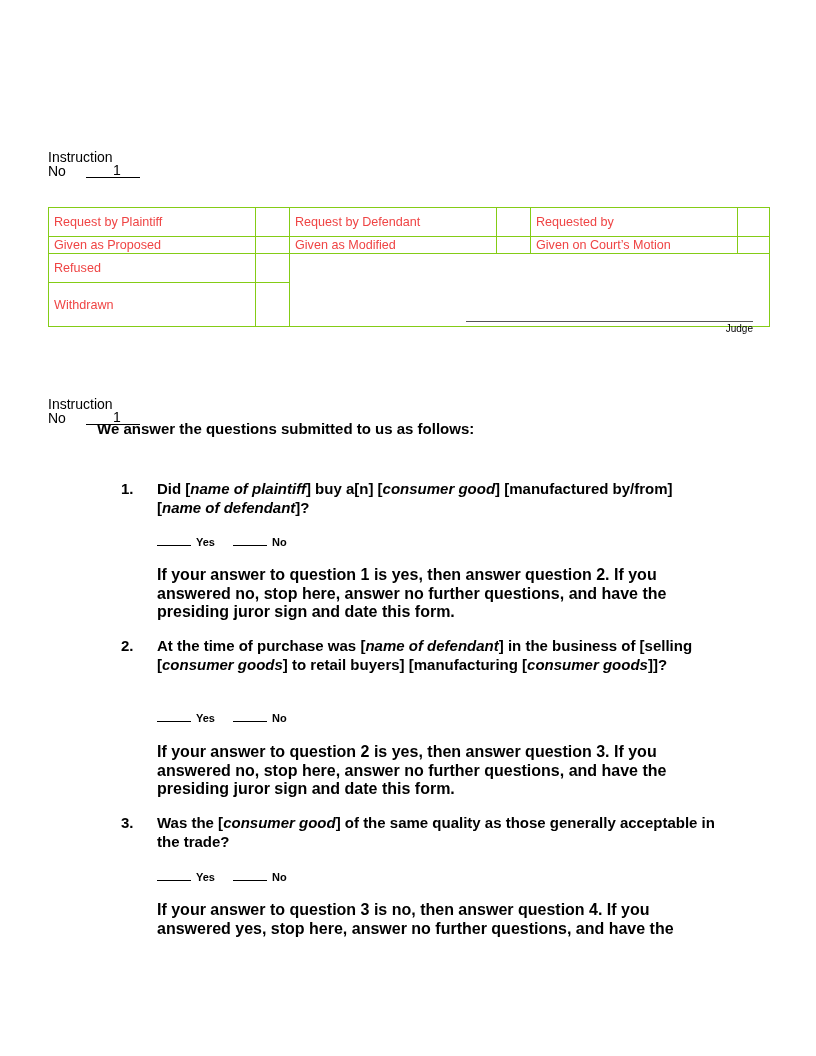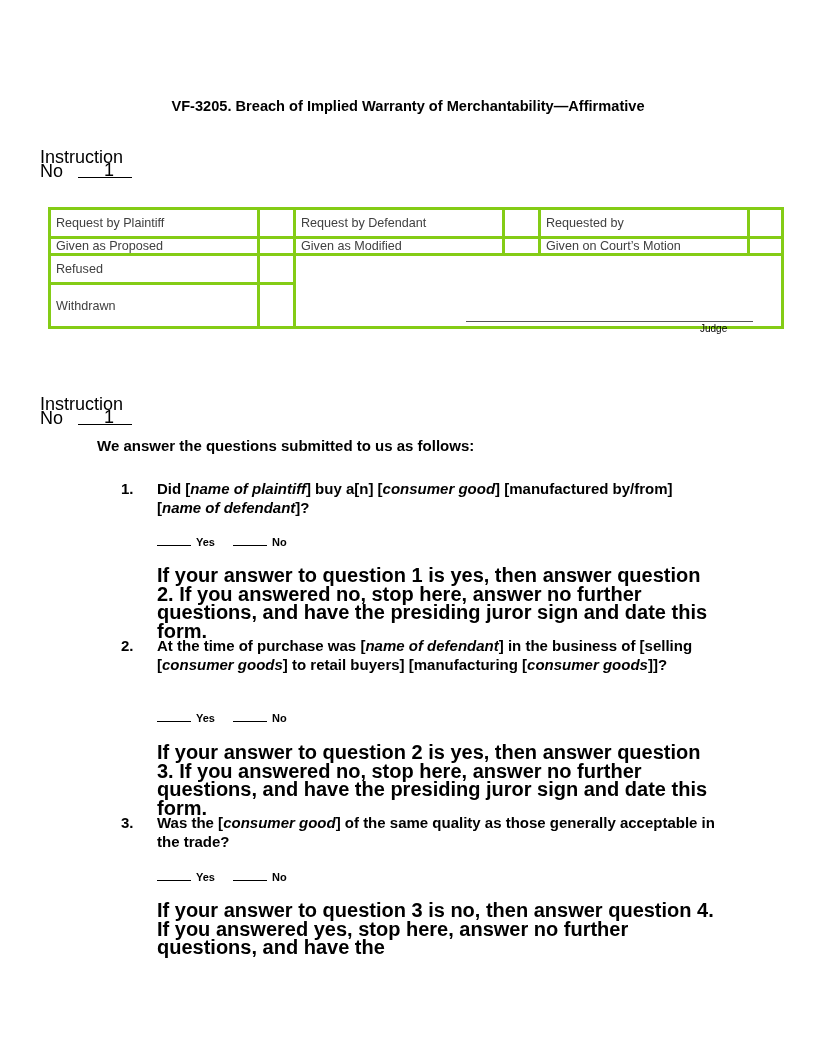--- a/index.html
+++ b/index.html
@@ -1,41 +1,40 @@
 <!DOCTYPE html>
 <html><head>
 <meta charset="utf-8">
 <style>
   html, body { margin: 0; padding: 0; background: #ffffff; }
   body { width: 816px; height: 1056px; position: relative; overflow: hidden; color: #000; font-family: "Liberation Sans", sans-serif; }
   .abs { position: absolute; }
   .title { left: 0; width: 816px; top: 97px; text-align: center; font-weight: bold; font-size: 14.6px; line-height: 19px; }
-  .instr { left: 40px; font-size: 18px; line-height: 14px; }
+  .instr { left: 48px; font-size: 14px; line-height: 14px; }
   .instr .no-row { display: flex; align-items: flex-end; }
   .instr .no-label { width: 38px; }
   .instr .no-val { display: inline-block; width: 54px; border-bottom: 1px solid #000; text-align: center; line-height: 13px; padding-left: 8px; box-sizing: border-box; }
   table.req { position: absolute; left: 48px; top: 207px; border-collapse: collapse; font-size: 12.6px; }
-  table.req td { border: 3px solid #84cc16; padding: 0 5px; vertical-align: middle; color: #404040; }
+  table.req td { border: 1px solid #84cc16; padding: 0 5px; vertical-align: middle; color: #ef4444; }
   .sig-line { left: 466px; top: 321px; width: 287px; border-top: 1px solid #555; }
-  .judge { left: 700px; top: 323px; width: 53px; font-size: 10px; }
-  .answer-intro { left: 97px; top: 437px; font-weight: bold; font-size: 15px; }
+  .judge { left: 700px; top: 323px; width: 53px; text-align: right; font-size: 10px; }
+  .answer-intro { left: 97px; top: 420px; font-weight: bold; font-size: 15px; }
   .q { left: 121px; width: 600px; font-weight: bold; font-size: 15px; line-height: 18.5px; }
   .q .num { position: absolute; left: 0; top: 0; }
   .q .text { position: absolute; left: 36px; width: 560px; }
   .yn { left: 157px; font-weight: bold; font-size: 11px; }
   .yn .blank { display: inline-block; width: 34px; border-bottom: 1.5px solid #000; margin-right: 5px; height: 13px; vertical-align: baseline; }
   .yn .gap { display: inline-block; width: 18px; }
-  .para { left: 157px; width: 560px; font-weight: bold; font-size: 20px; line-height: 18.5px; }
+  .para { left: 157px; width: 560px; font-weight: bold; font-size: 16px; line-height: 18.5px; }
   i { font-style: italic; text-align: center; }
 </style>
 </head>
 <body>
 
 <div class="abs title">
-  <div>VF-3205. Breach of Implied Warranty of Merchantability—Affirmative</div>
 </div>
 
 <div class="abs instr" style="top:150px;">
   <div>Instruction</div>
   <div class="no-row">
     <span class="no-label">No</span>
     <span class="no-val">1</span>
   </div>
 </div>
 

